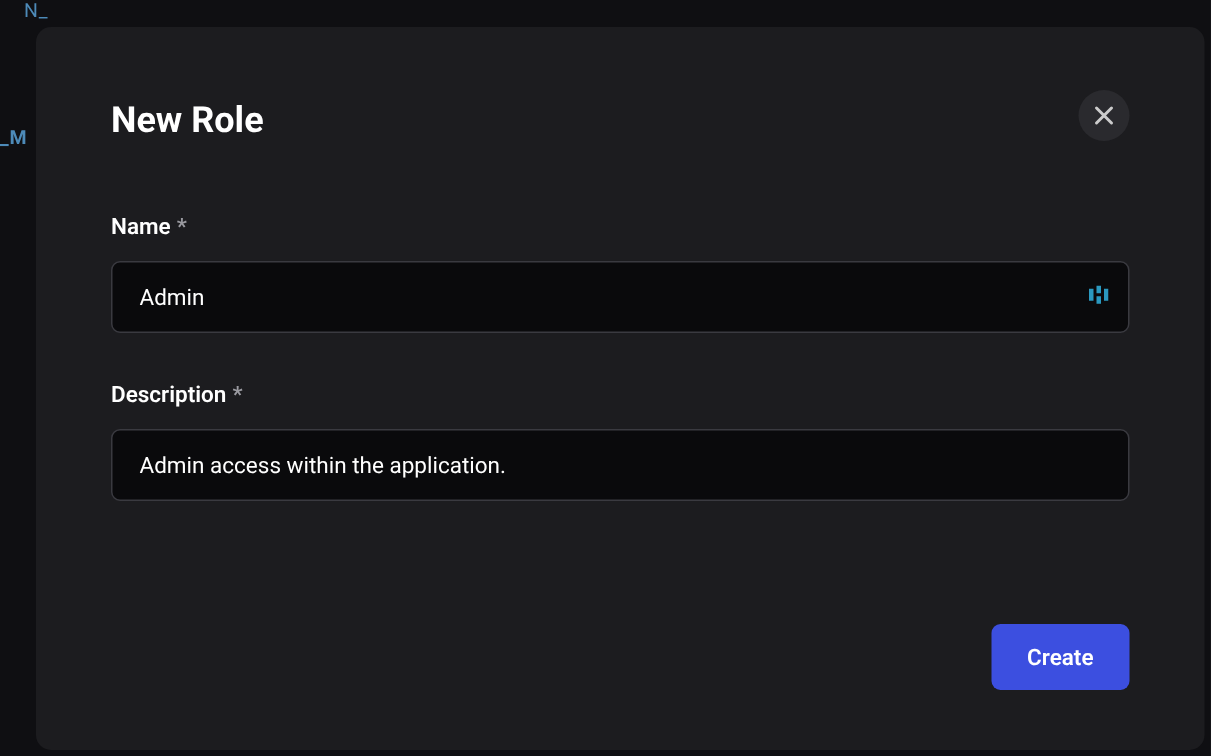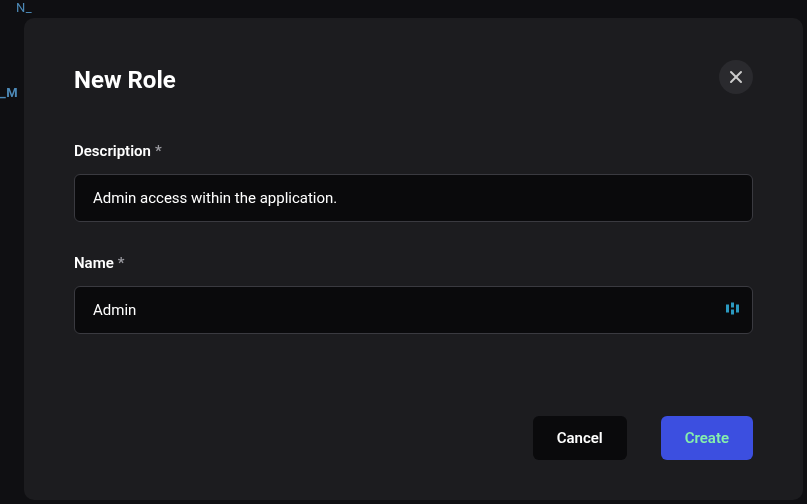--- a/index.html
+++ b/index.html
@@ -100,62 +100,61 @@
   .btn {
     border: none;
     border-radius: 6px;
     padding: 13px 24px;
     font-size: 15px;
     font-weight: 600;
     cursor: pointer;
     font-family: inherit;
   }
   .btn-cancel { background: #0a0a0c; color: #fff; }
-  .btn-create { background: #3c4fe0; color: #86efac; margin-left: 20px; }
+  .btn-create { background: #3c4fe0; color: #ffffff; margin-left: 20px; }
 </style>
 </head>
 <body>
 
 <span class="bg-text top">N_</span>
 <span class="bg-text left">_M</span>
 
 <div class="modal">
   <div class="modal-header">
     <h1 class="modal-title">New Role</h1>
     <button class="close-btn">
       <svg viewBox="0 0 14 14" fill="none" stroke="currentColor" stroke-width="2" stroke-linecap="round">
         <line x1="2" y1="2" x2="12" y2="12"></line>
         <line x1="12" y1="2" x2="2" y2="12"></line>
       </svg>
     </button>
   </div>
 
   <div class="field">
     <label class="field-label">
-      <span>Description</span><span class="req">*</span>
-    </label>
-    <div class="input-wrap">
-      <input class="input" type="text" value="Admin access within the application." style="">
-    </div>
-  </div>
-
-  <div class="field">
-    <label class="field-label">
       <span>Name</span><span class="req">*</span>
     </label>
     <div class="input-wrap">
       <input class="input" type="text" value="Admin" style="">
       <span class="input-icon">
         <svg width="14" height="14" viewBox="0 0 14 14">
           <rect x="1" y="3" width="3" height="8" fill="#2b99c0"></rect>
           <rect x="6" y="1" width="3" height="5" fill="#2b99c0"></rect>
           <rect x="6" y="8" width="3" height="5" fill="#2b99c0"></rect>
           <rect x="11" y="3" width="3" height="8" fill="#2b99c0"></rect>
         </svg>
       </span>
     </div>
   </div>
 
+  <div class="field">
+    <label class="field-label">
+      <span>Description</span><span class="req">*</span>
+    </label>
+    <div class="input-wrap">
+      <input class="input" type="text" value="Admin access within the application." style="">
+    </div>
+  </div>
+
   <div class="footer">
-    <button class="btn btn-cancel">Cancel</button>
     <button class="btn btn-create">Create</button>
   </div>
 </div>
 
 </body></html>

